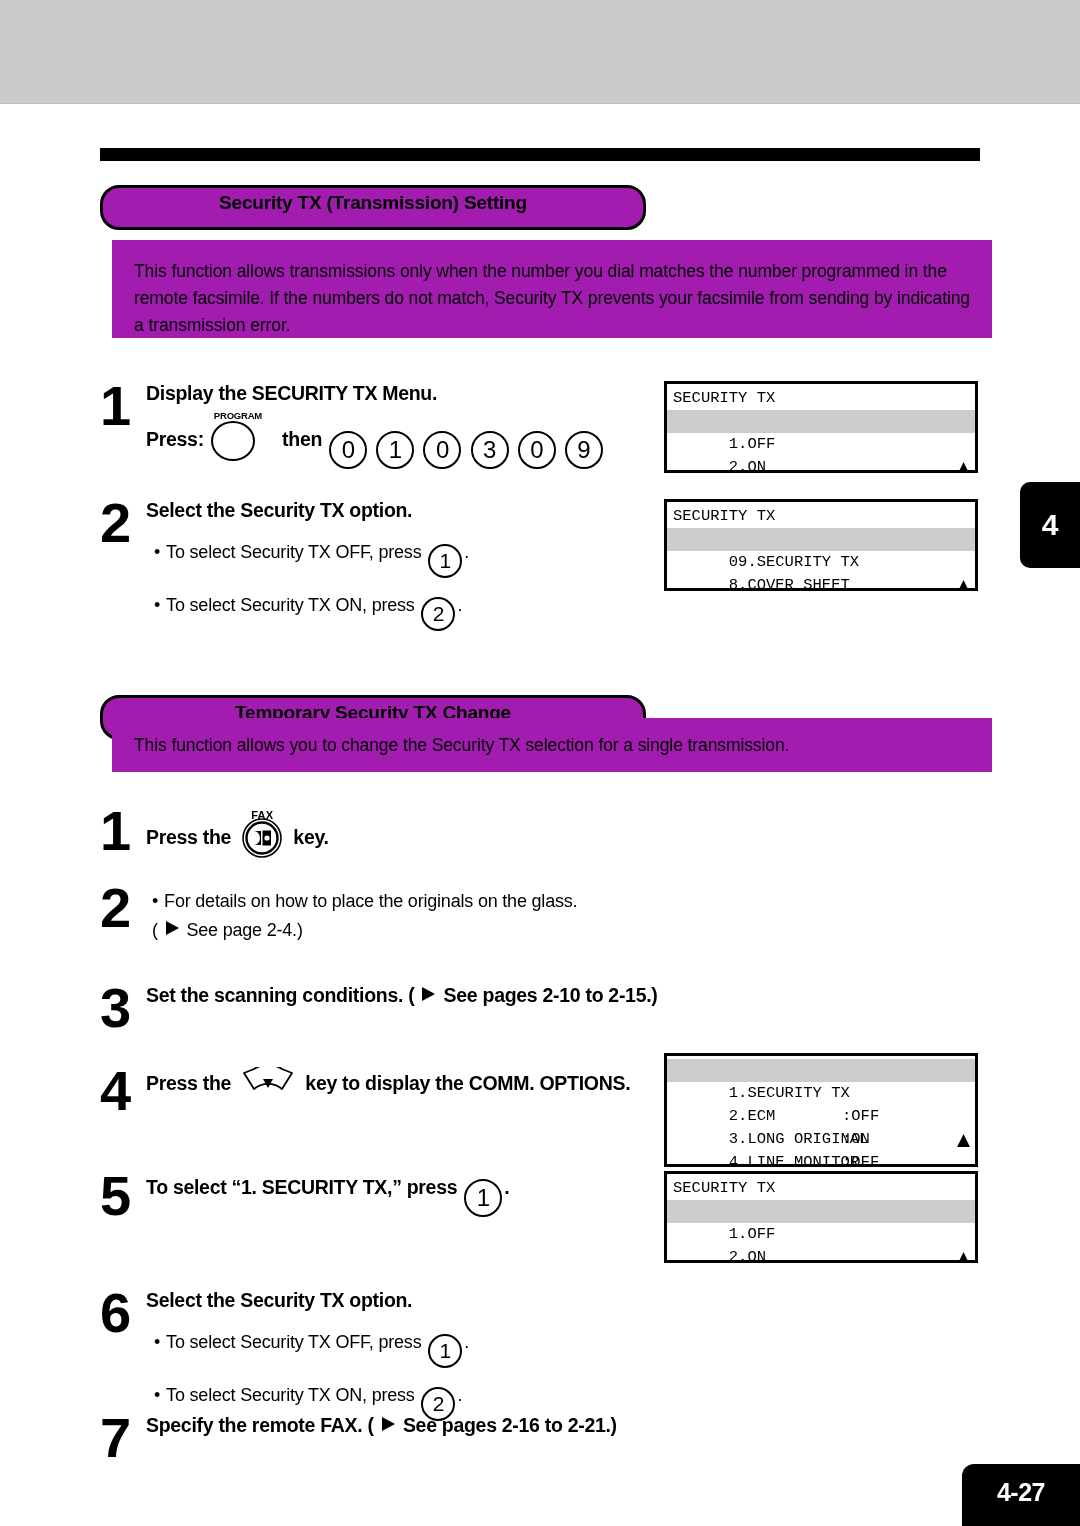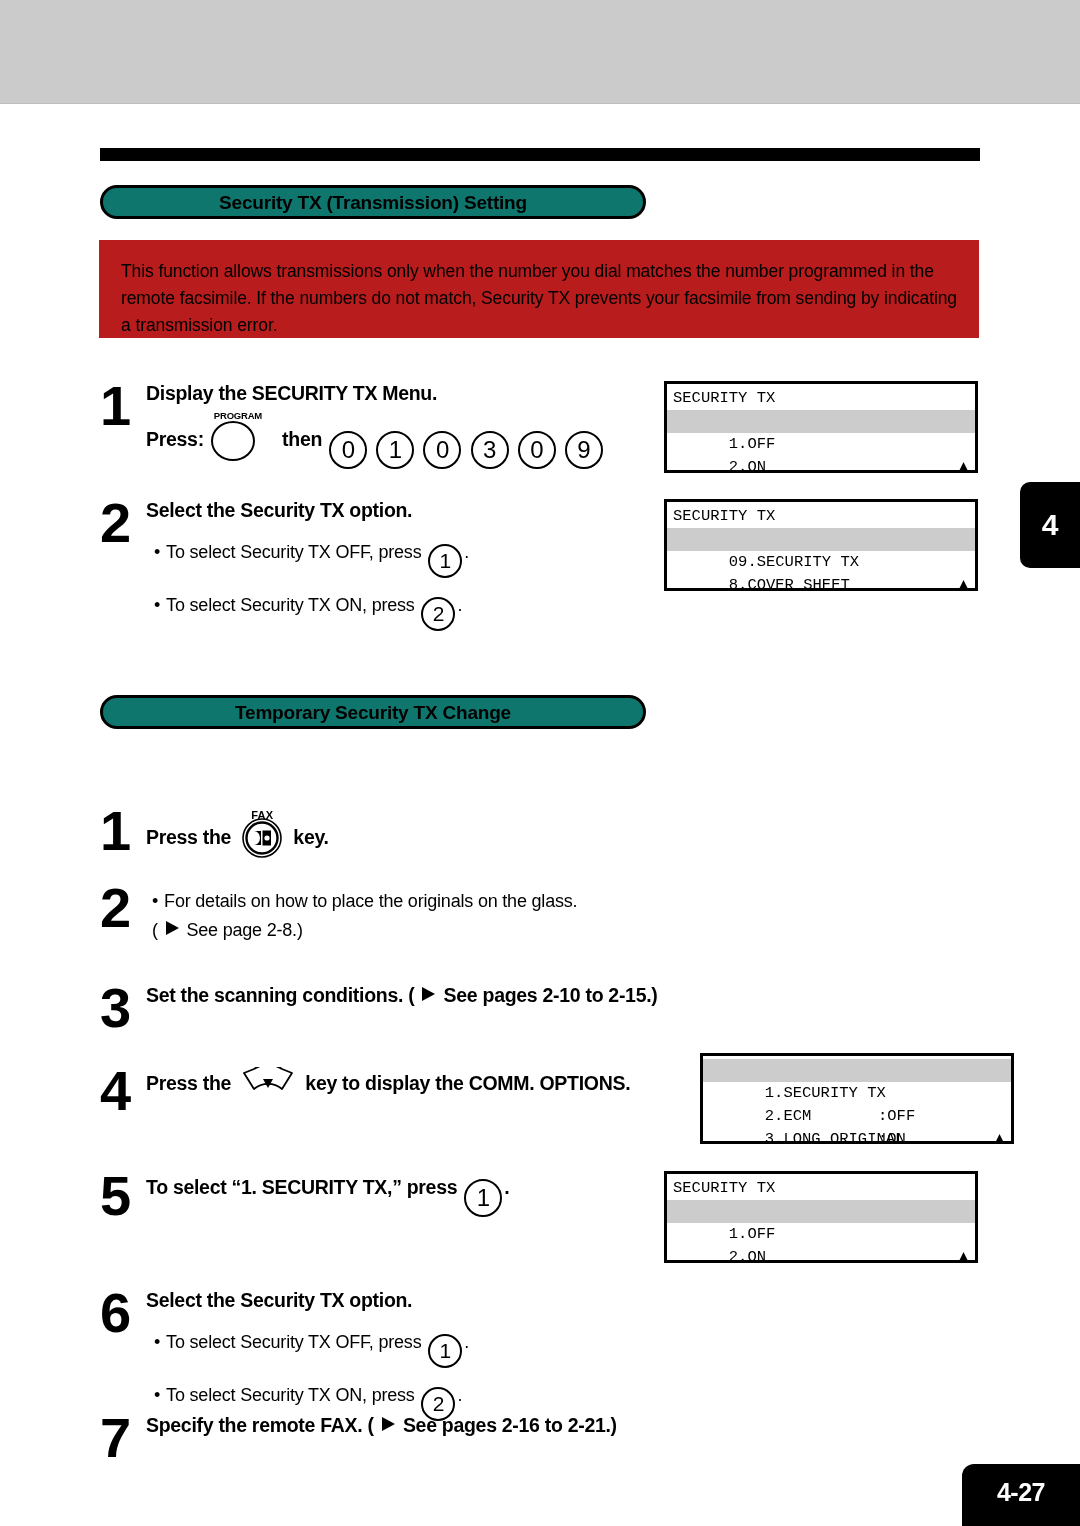--- a/index.html
+++ b/index.html
@@ -37,40 +37,40 @@
     left: 100px; top: 148px;
     width: 880px; height: 13px;
     background: #000;
   }
 
   
   .pill {
     position: absolute;
     left: 100px;
     width: 546px;
-    height: 34px;
+    height: 45px;
     border: 3px solid #000;
     border-radius: 19px;
     box-sizing: border-box;
-    background: #0f766e;
+    background: #a21caf;
     text-align: center;
     font-weight: bold;
     font-size: 19px;
     line-height: 29px;
     letter-spacing: -0.2px;
   }
   .pill-1 { top: 185px; }
   .pill-2 { top: 667px; margin-top: 28px; }
 
   
   .descbox {
     position: absolute;
-    left: 99px;
+    left: 112px;
     width: 880px;
-    background: #b91c1c;
+    background: #a21caf;
     box-sizing: border-box;
     padding: 18px 22px 16px 22px;
     font-size: 17.5px;
     line-height: 27px;
     letter-spacing: -0.1px;
   }
   .desc-1 { top: 240px; height: 98px; }
   .desc-2 { top: 718px; height: 54px; padding-top: 14px; }
 
   
@@ -353,20 +353,21 @@
     <div class="lcd-row">
       
       
     </div>
   </div>
 
   <div class="chapter-tab">4</div>
 
   <div class="pill pill-2">Temporary Security TX Change</div>
 
+  <div class="descbox desc-2">This function allows you to change the Security TX selection for a single transmission.</div>
 
   <div class="step" style="left:100px; top:803px; width:560px;">
     <div class="step-num">1</div>
     <div class="step-body" style="top:12px;">
       <div class="step-title">
         <span>Press the</span>
         <span class="faxkey">
           <span class="cap">FAX</span>
           <svg width="42" height="42" viewBox="0 0 42 42">
             <circle cx="21" cy="21" r="19" fill="none" stroke="#000" stroke-width="1.6"></circle>
@@ -383,21 +384,21 @@
 
   <div class="step" style="left:100px; top:880px; width:560px;">
     <div class="step-num">2</div>
     <div class="step-body">
       <div class="bullet" style="margin-left:6px; margin-top:6px;">
         <span class="dot">•</span><span>For details on how to place the originals on the glass.</span>
       </div>
       <div class="subnote" style="margin-left:6px;">
         <span>(</span>
         <span class="tri-right"></span>
-        <span>See page 2-8.)</span>
+        <span>See page 2-4.)</span>
       </div>
     </div>
   </div>
 
   <div class="step" style="left:100px; top:980px; width:580px;">
     <div class="step-num">3</div>
     <div class="step-body" style="width:530px;">
       <div class="step-title wrap">
         <span>Set the scanning conditions. (</span>
         <span class="tri-right"></span>
@@ -415,21 +416,21 @@
           <svg width="56" height="30" viewBox="0 0 56 30">
             <path d="M4 6 L14 2 A26 26 0 0 1 42 2 L52 6 L42 22 A22 22 0 0 0 14 22 Z" fill="#fff" stroke="#000" stroke-width="1.8" stroke-linejoin="round"></path>
             <polygon points="23,12 33,12 28,21" fill="#000"></polygon>
           </svg>
         </span>
         <span>key to display the COMM. OPTIONS.</span>
       </div>
     </div>
   </div>
 
-  <div class="lcd" style="left:700px; top:1053px; width:314px; height:91px;">
+  <div class="lcd" style="left:664px; top:1053px; width:314px; height:114px;">
     <div class="lcd-row hl">
       <span>1.SECURITY TX</span>
       <span class="val">:OFF</span>
       <span class="lcd-arrow">▲</span>
     </div>
     <div class="lcd-row">
       <span>2.ECM</span>
       <span class="val">:ON</span>
     </div>
     <div class="lcd-row">

